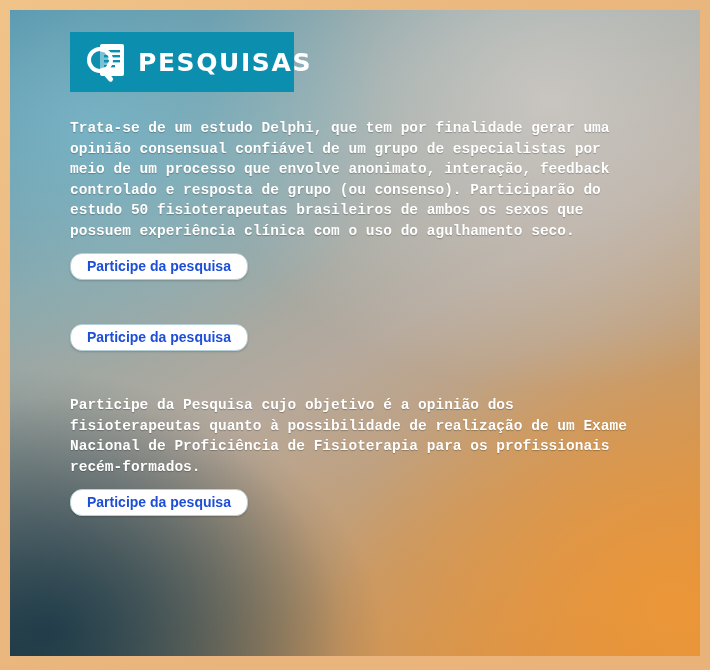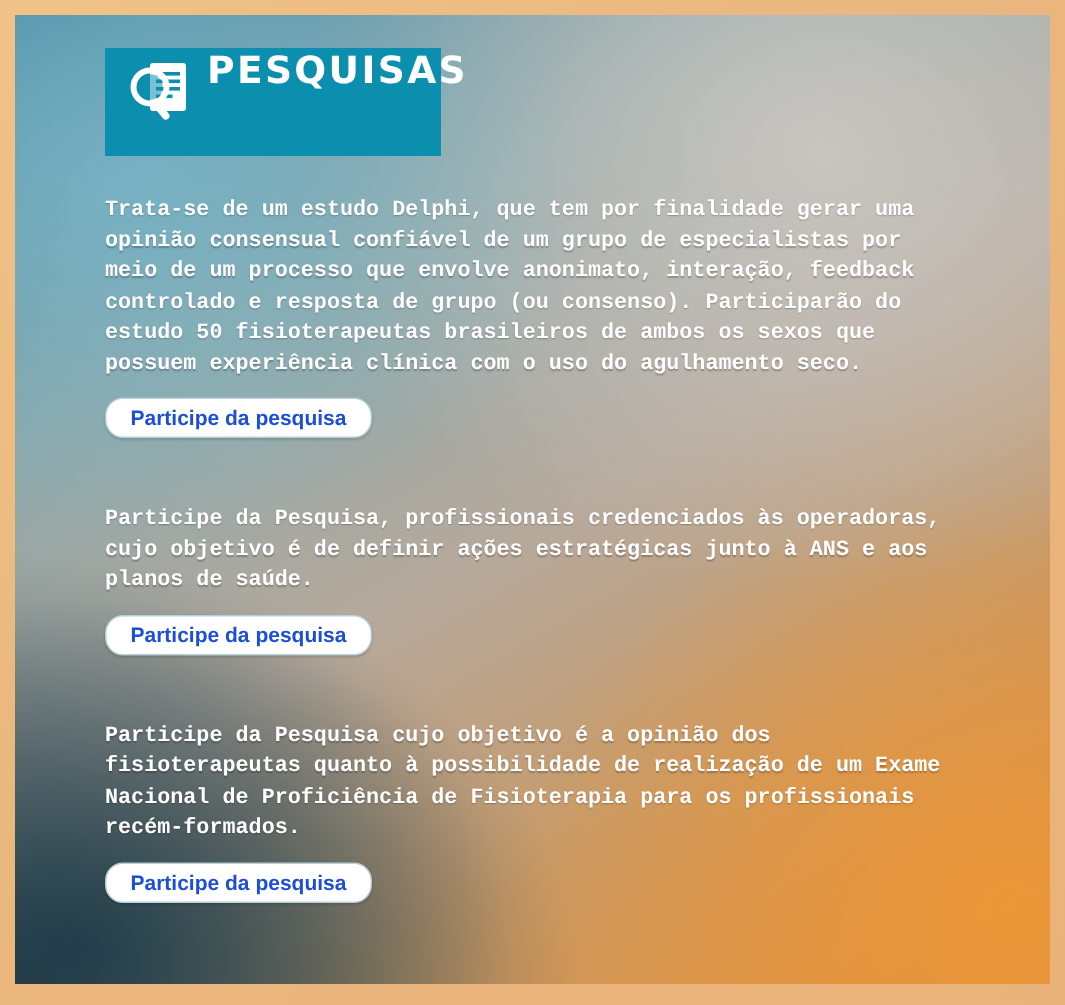--- a/index.html
+++ b/index.html
@@ -51,24 +51,24 @@
   #content {
     position: relative;
     z-index: 3;
     padding: 22px 60px 0 60px;
   }
 
   
   .banner {
     position: relative;
     width: 224px;
-    height: 72px;
+    height: 60px;
     background: #0c8fae;
     display: flex;
-    align-items: flex-start;
+    align-items: center;
     padding-left: 8px;
     box-sizing: border-box;
   }
   .banner-icon {
     width: 56px;
     height: 56px;
     position: relative;
     flex: 0 0 auto;
     margin-right: 4px;
   }
@@ -139,21 +139,20 @@
       </div>
 
       <div class="block first">
         <p class="para">Trata-se de um estudo Delphi, que tem por finalidade gerar uma opinião consensual confiável de um grupo de especialistas por meio de um processo que envolve anonimato, interação, feedback controlado e resposta de grupo (ou consenso). Participarão do estudo 50 fisioterapeutas brasileiros de ambos os sexos que possuem experiência clínica com o uso do agulhamento seco.</p>
         <a class="btn" href="#">Participe da pesquisa</a>
       </div>
 
       <div class="spacer-sm"></div>
 
       <div class="block">
-        <p class="para">Participe da Pesquisa, profissionais credenciados às operadoras, cujo objetivo é de definir ações estratégicas junto à ANS e aos planos de saúde.</p>
         <a class="btn" href="#">Participe da pesquisa</a>
       </div>
 
       <div class="spacer-sm"></div>
 
       <div class="block">
         <p class="para">Participe da Pesquisa cujo objetivo é a opinião dos fisioterapeutas quanto à possibilidade de realização de um Exame Nacional de Proficiência de Fisioterapia para os profissionais recém-formados.</p>
         <a class="btn" href="#">Participe da pesquisa</a>
       </div>
 

